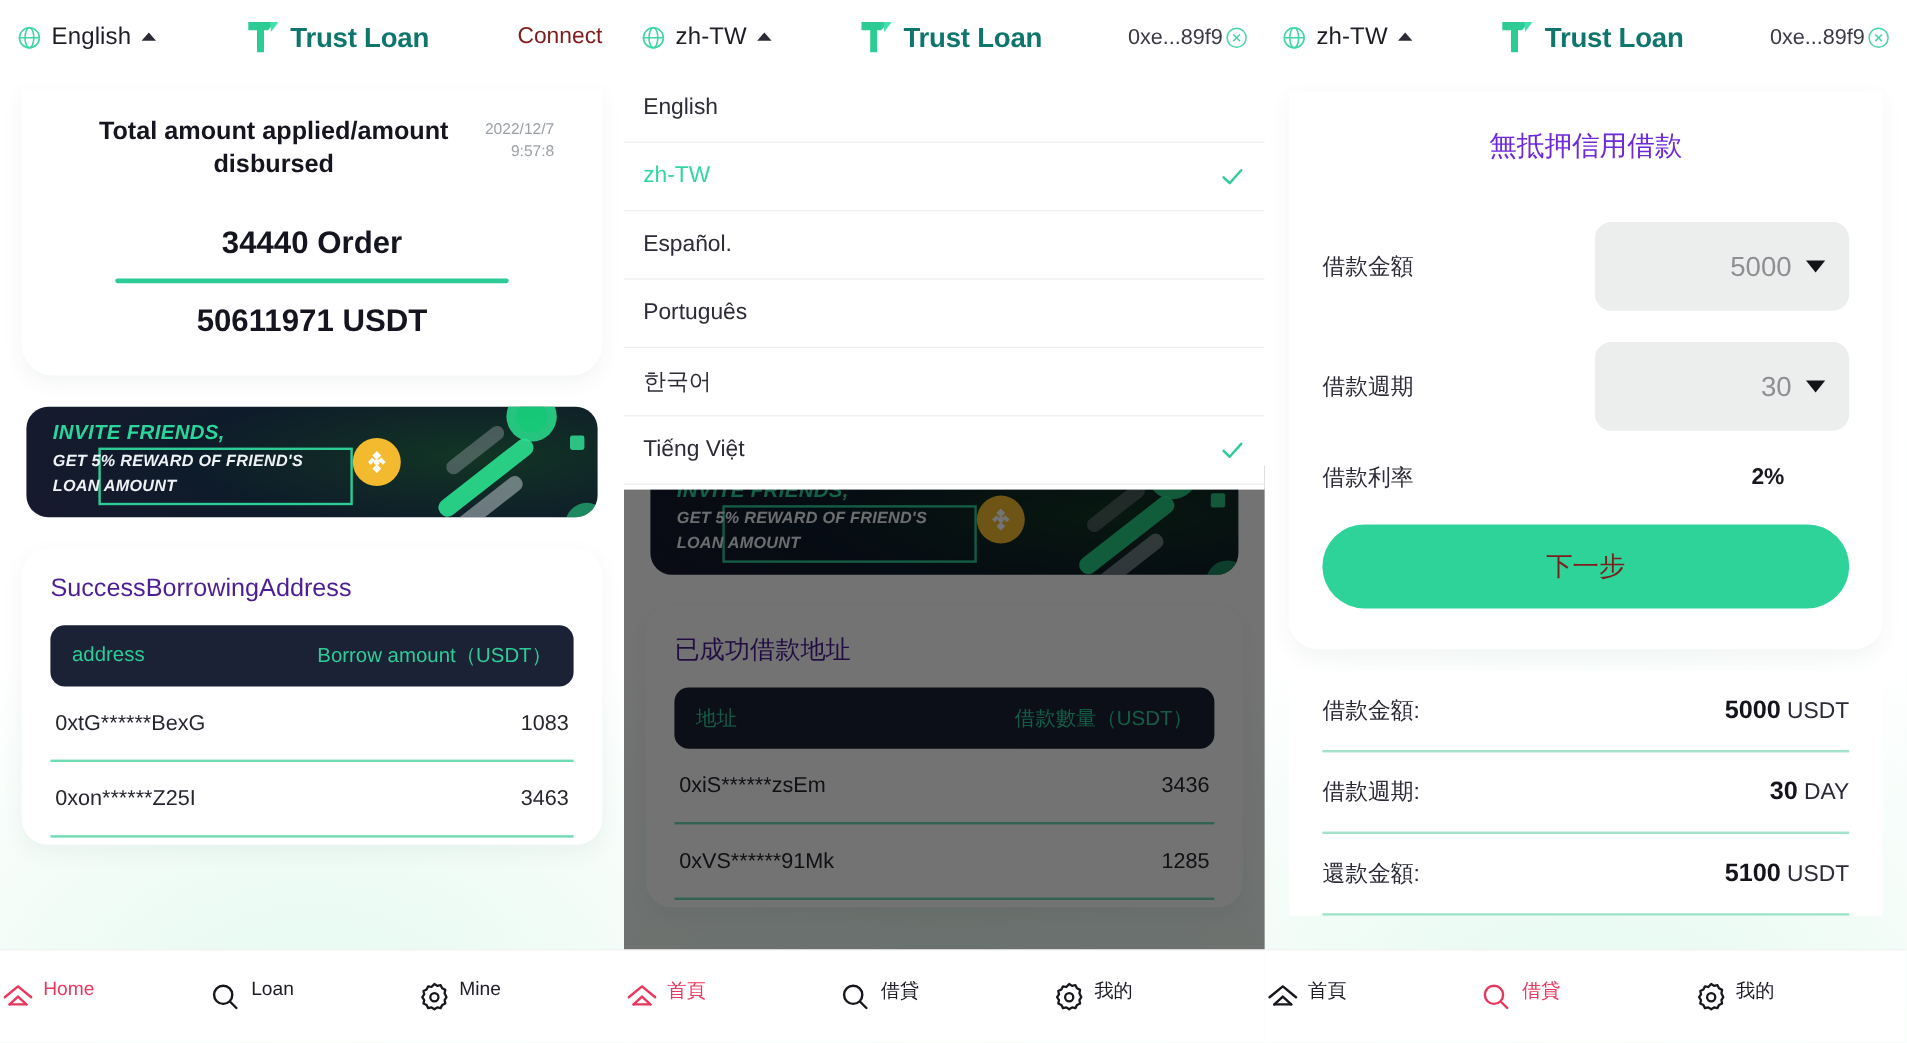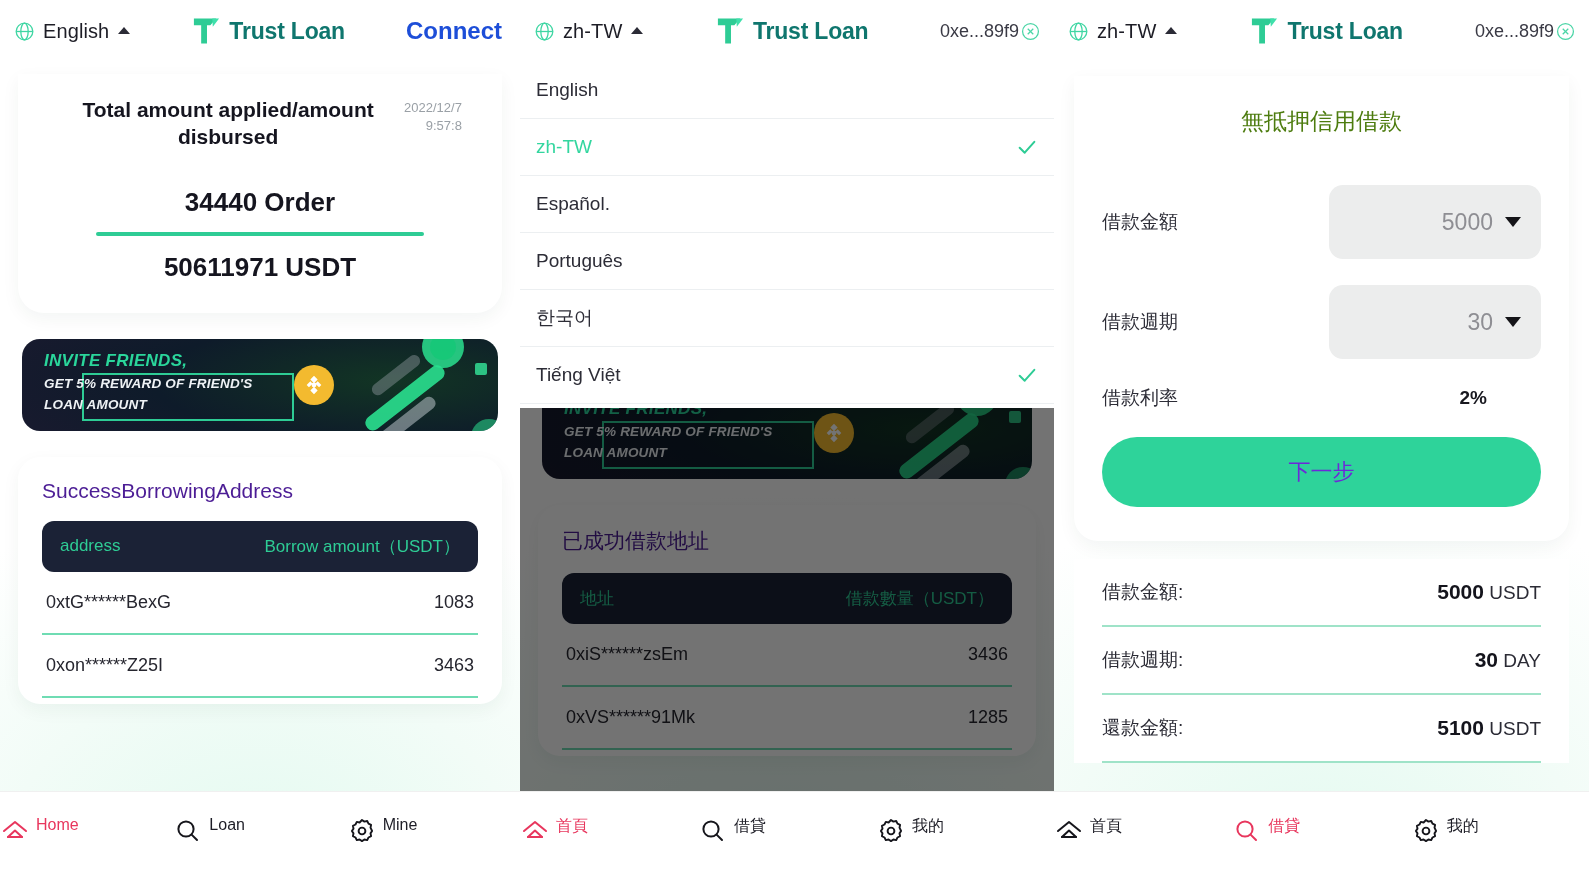--- a/index.html
+++ b/index.html
@@ -38,21 +38,21 @@
   .lang-txt { font-size: 20px; color: #1d1d26; letter-spacing: .1px; }
   .caret-up {
     width: 0; height: 0; border-left: 6px solid transparent;
     border-right: 6px solid transparent; border-bottom: 7px solid #2b2b36;
     margin-left: 1px; margin-top: -2px;
   }
   .brand { display: flex; align-items: center; gap: 7px; }
   .brand .mark { width: 31px; height: 32px; display:block; }
   .brand .word { font-size: 23px; font-weight: 700; color: #0f766e; letter-spacing: -.2px; }
   .hdr-right { font-size: 18px; color: #3a3a45; display:flex; align-items:center; gap:2px; }
-  .hdr-right.connect { font-size: 24px; color: #1d4ed8; padding-right: 4px; font-weight: bold; }
+  .hdr-right.connect { font-size: 19px; color: #7f1d1d; padding-right: 4px; }
   .disconnect-ic { width: 19px; height: 19px; display:block; }
 
   
   .body { position: relative; z-index: 2; flex: 1 1 auto; overflow: hidden; }
 
   
   .stat-card {
     margin: 12px 18px 0 18px; background: #fff;
     border-radius: 0 0 26px 26px; padding: 22px 20px 30px 20px;
     box-shadow: 0 6px 18px rgba(20,60,45,.05);
@@ -127,38 +127,38 @@
   .dim {
     position: absolute; left: 0; right: 0; top: 388px; bottom: 78px;
     background: rgba(0,0,0,.55); z-index: 30;
   }
 
   
   .loan-card {
     margin: 14px 20px 0 20px; background: #fff; border-radius: 0 0 24px 24px;
     padding: 30px 28px 34px 28px; box-shadow: 0 6px 18px rgba(20,60,45,.05);
   }
-  .loan-title { text-align: center; font-size: 23px; color: #4d7c0f; margin-bottom: 48px; }
+  .loan-title { text-align: center; font-size: 23px; color: #6d28d9; margin-bottom: 48px; }
   .frow { display: flex; align-items: center; justify-content: space-between; margin-bottom: 26px; }
   .flabel { font-size: 19px; color: #2d2d37; }
   .fselect {
     width: 212px; height: 74px; background: #eceded; border-radius: 14px;
     display: flex; align-items: center; justify-content: flex-end; gap: 12px;
     padding-right: 20px; cursor: pointer;
   }
   .fselect .v { font-size: 23px; color: #8e8e93; }
   .caret-dn {
     width: 0; height: 0; border-left: 8px solid transparent;
     border-right: 8px solid transparent; border-top: 10px solid #141418;
   }
   .frate { font-size: 19px; font-weight: 700; color: #18181f; padding-right: 54px; }
   .next-btn {
     margin-top: 26px; height: 70px; border-radius: 35px; background: #2ed39a;
     display: flex; align-items: center; justify-content: center;
-    font-size: 22px; color: #6d28d9; cursor: pointer; border: none; width: 100%; text-align: center;
+    font-size: 22px; color: #7f1d1d; cursor: pointer; border: none; width: 100%; text-align: center;
   }
   .sum-card { margin: 18px 20px 0 20px; background:#fff; border-radius: 0; padding: 0 28px; }
   .sum-row {
     display: flex; align-items: center; justify-content: space-between;
     padding: 20px 0; border-bottom: 2px solid #9fe3c8; font-size: 19px; color: #2b2b35;
   }
   .sum-val b { font-size: 21px; color: #14141c; }
   .sum-val { font-size: 19px; color: #2b2b35; }
 </style>
 </head>

